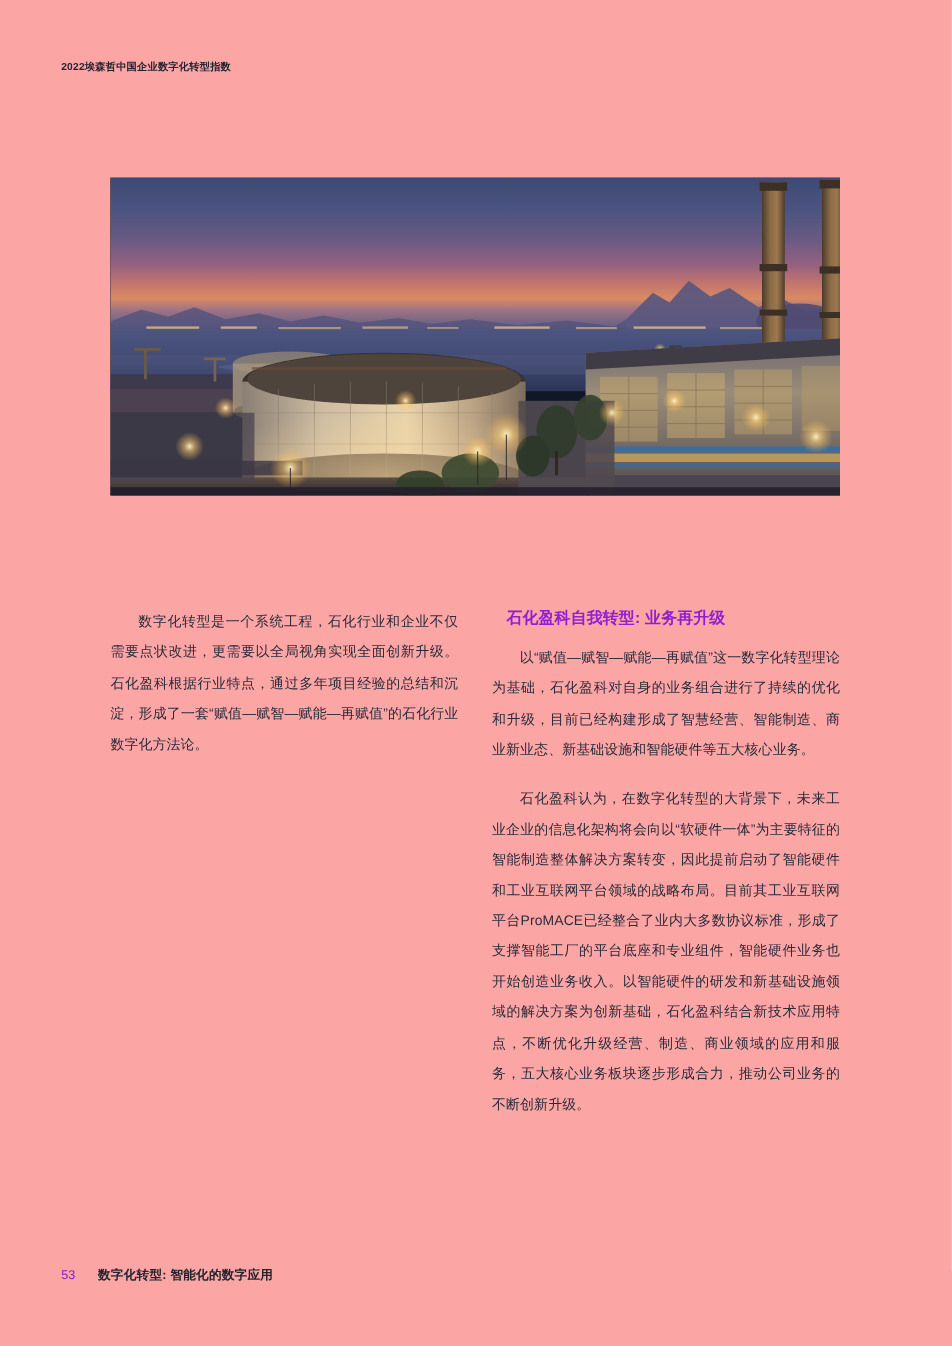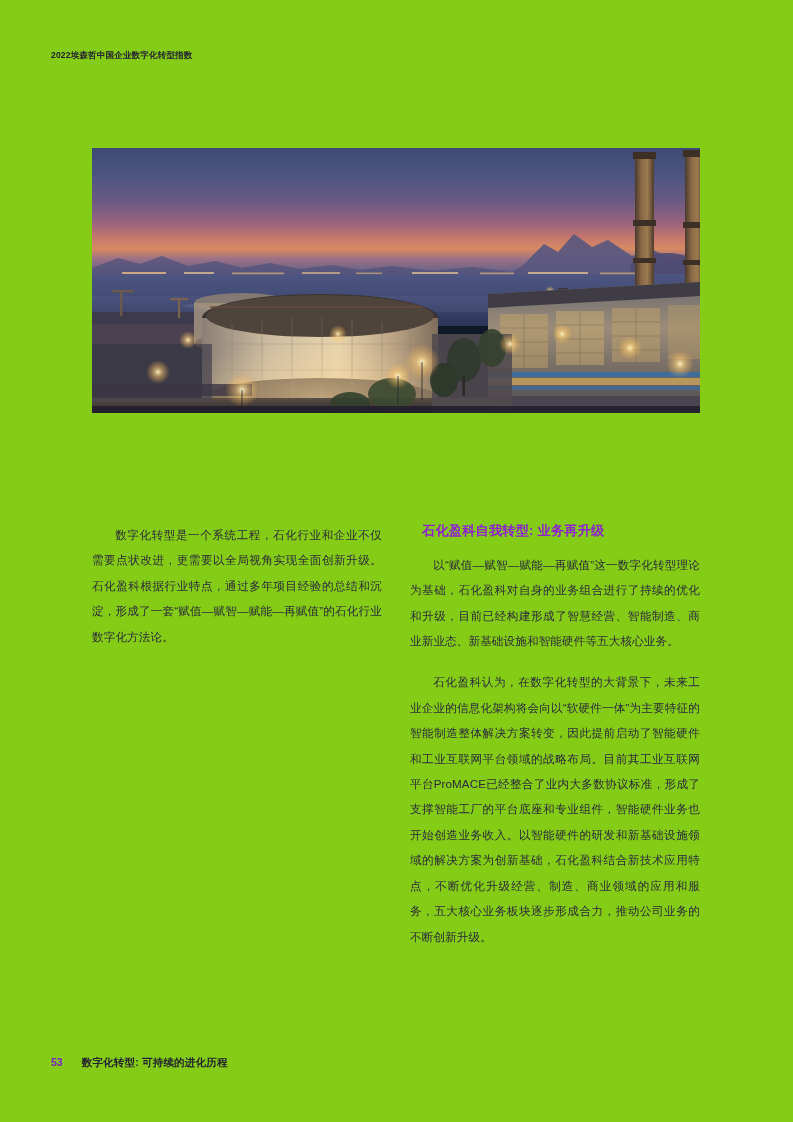--- a/index.html
+++ b/index.html
@@ -11,21 +11,21 @@
     height: 1122px;
     background: #e4daf9;
     font-family: "Liberation Sans", "DejaVu Sans", sans-serif;
     overflow: hidden;
     position: relative;
   }
 
   .page {
     position: absolute;
     inset: 0;
-    background: #84cc16;
+    background: #fca5a5;
   }
 
   
   .running-header {
     position: absolute;
     left: 51px;
     top: 50px;
     font-size: 8.5px;
     font-weight: bold;
     color: #23232f;
@@ -41,21 +41,21 @@
     height: 265px;
     overflow: hidden;
     background: #101828;
   }
   .hero svg { display:block; width:100%; height:100%; }
 
   
   .columns {
     position: absolute;
     left: 92px;
-    top: 522px;
+    top: 506px;
     width: 608px;
     height: 490px;
   }
   .col {
     position: absolute;
     top: 0;
     width: 290px;
   }
   .col-left  { left: 0; }
   .col-right { left: 318px; }
@@ -84,21 +84,21 @@
   .footer {
     position: absolute;
     left: 51px;
     bottom: 52px;
     display: flex;
     align-items: baseline;
     gap: 19px;
   }
   .footer-page {
     font-size: 10.5px;
-    font-weight: bold;
+    font-weight: normal;
     color: #7d1ec4;
   }
   .footer-title {
     font-size: 10.5px;
     font-weight: bold;
     color: #23232f;
     letter-spacing: .2px;
   }
 </style>
 </head>
@@ -326,16 +326,16 @@
     <div class="col col-right">
       <h2 class="section-heading">石化盈科自我转型: 业务再升级</h2>
       <p class="body">以“赋值—赋智—赋能—再赋值”这一数字化转型理论为基础，石化盈科对自身的业务组合进行了持续的优化和升级，目前已经构建形成了智慧经营、智能制造、商业新业态、新基础设施和智能硬件等五大核心业务。</p>
       <p class="body">石化盈科认为，在数字化转型的大背景下，未来工业企业的信息化架构将会向以“软硬件一体”为主要特征的智能制造整体解决方案转变，因此提前启动了智能硬件和工业互联网平台领域的战略布局。目前其工业互联网平台ProMACE已经整合了业内大多数协议标准，形成了支撑智能工厂的平台底座和专业组件，智能硬件业务也开始创造业务收入。以智能硬件的研发和新基础设施领域的解决方案为创新基础，石化盈科结合新技术应用特点，不断优化升级经营、制造、商业领域的应用和服务，五大核心业务板块逐步形成合力，推动公司业务的不断创新升级。</p>
     </div>
 
   </div>
 
   <div class="footer">
     <span class="footer-page">53</span>
-    <span class="footer-title">数字化转型: 可持续的进化历程</span>
+    <span class="footer-title">数字化转型: 智能化的数字应用</span>
   </div>
 
 </div>
 
 </body></html>

